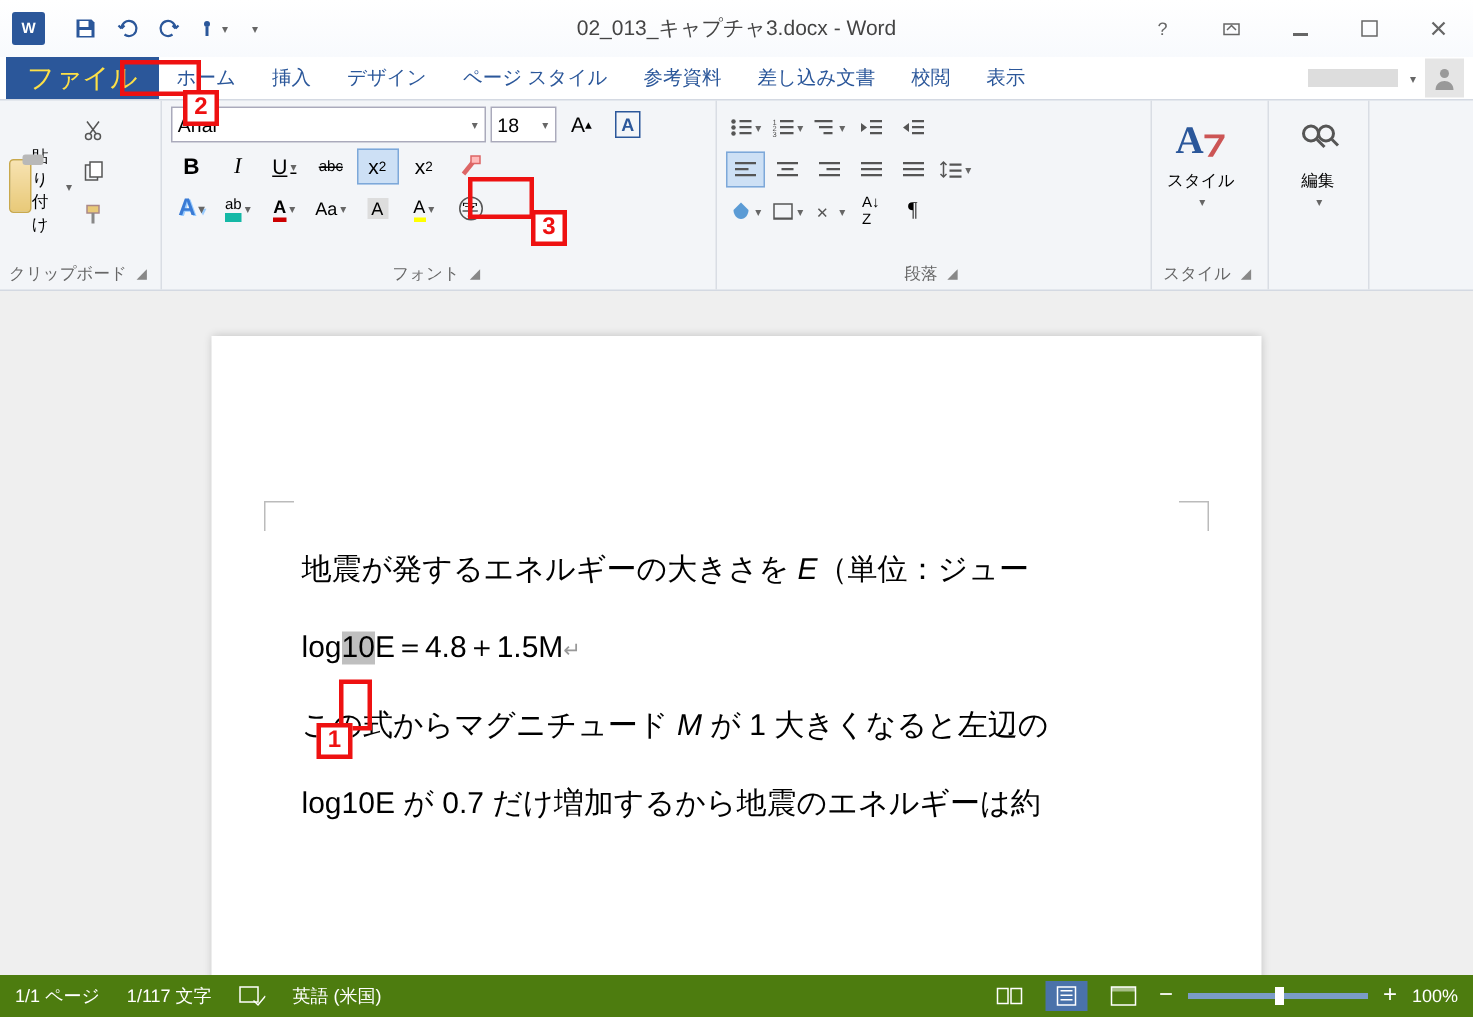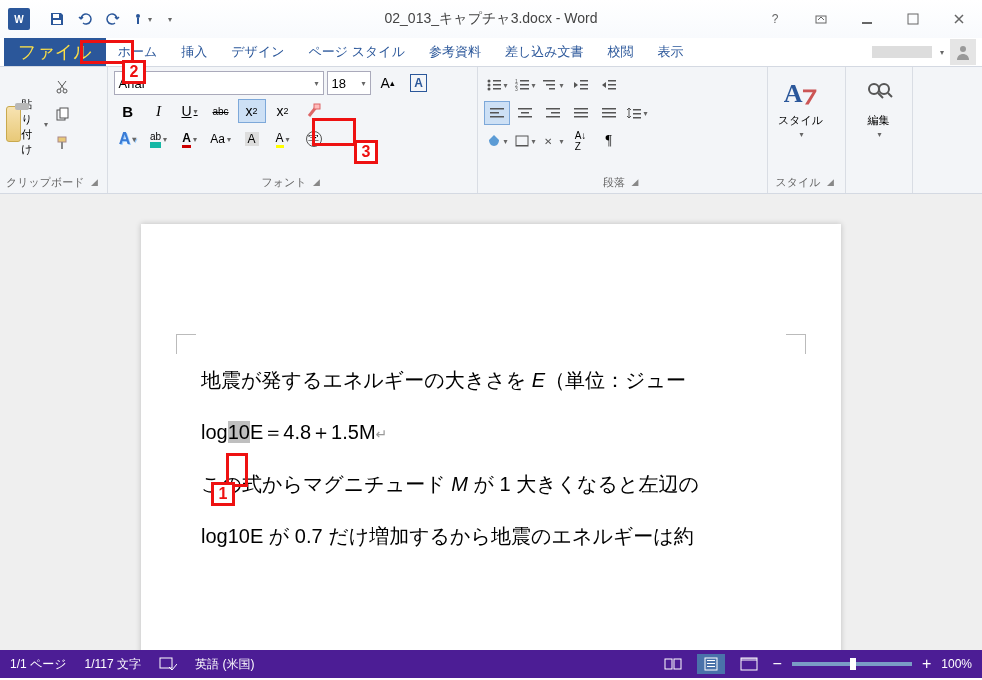--- a/index.html
+++ b/index.html
@@ -64,21 +64,21 @@
 .docarea { height:456px; background:#efefef; overflow:hidden; display:flex; justify-content:center; }
 .page { margin-top:30px; width:700px; height:600px; background:#fff; box-shadow:0 0 6px rgba(0,0,0,.2); padding:130px 60px 0 60px; position:relative; }
 .page .corner { position:absolute; width:20px; height:20px; }
 .page .c-tl { top:110px; left:35px; border-left:1px solid #bbb; border-top:1px solid #bbb; }
 .page .c-tr { top:110px; right:35px; border-right:1px solid #bbb; border-top:1px solid #bbb; }
 .doc { font-family:"MS Mincho","Yu Mincho",serif; font-size:20px; line-height:2.6; color:#000; }
 .doc .sel { background:#bfbfbf; }
 .doc .ret { color:#999; font-size:14px; }
 
 
-.status { height:28px; background:#4c1d95; color:#fff; display:flex; align-items:center; padding:0 10px; gap:18px; font-size:12px; }
+.status { height:28px; background:#4d7c0f; color:#fff; display:flex; align-items:center; padding:0 10px; gap:18px; font-size:12px; }
 .status .right { margin-left:auto; display:flex; align-items:center; gap:10px; }
 .vbtn { width:28px; height:20px; display:flex; align-items:center; justify-content:center; cursor:pointer; }
 .slider { width:120px; height:4px; background:#7a9cc6; position:relative; }
 .slider .thumb { position:absolute; top:-4px; left:58px; width:6px; height:12px; background:#fff; }
 
 svg { display:block; }
 </style>
 </head>
 <body>
 

